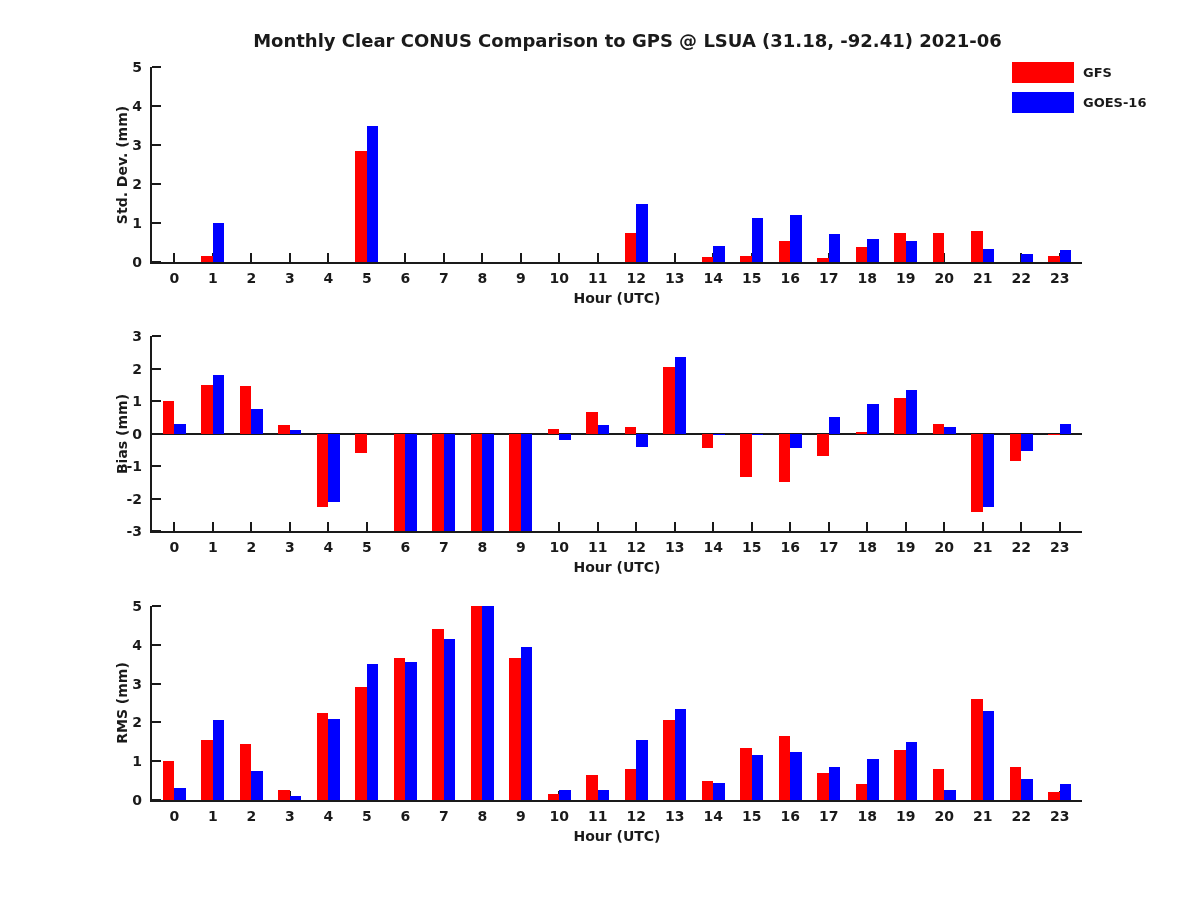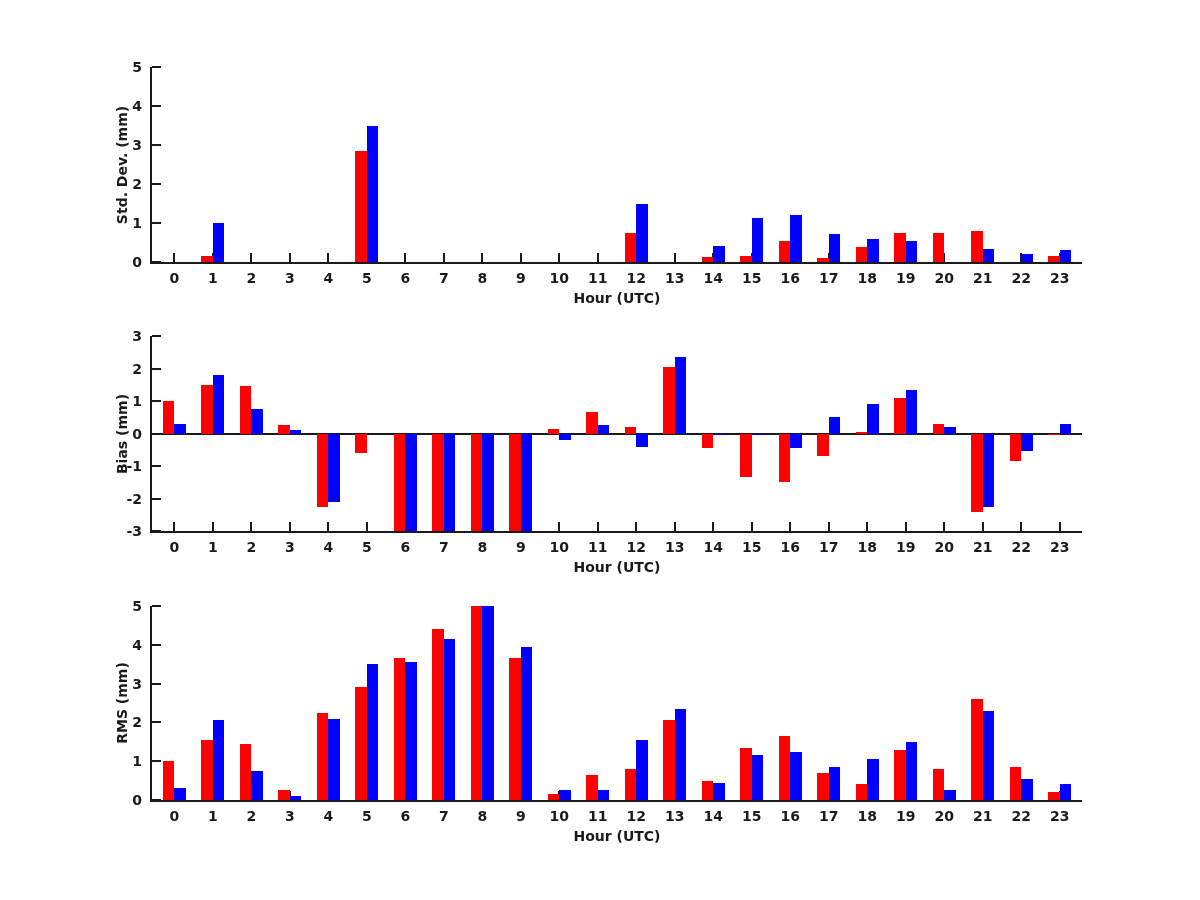--- a/index.html
+++ b/index.html
@@ -20,21 +20,32 @@
   .zeroline{position:absolute;left:0;width:100%;height:2px;background:#1a1a1a;}
   .legend{position:absolute;left:1012px;top:62px;}
   .legend-row{display:flex;align-items:center;height:21px;margin-bottom:9px;}
   .swatch{display:inline-block;width:62px;height:21px;margin-right:9px;}
   .legend-label{font-size:13px;font-weight:bold;white-space:nowrap;}
 </style>
 </head>
 <body>
 
 <div class="fig">
+  <div class="title">Monthly Clear CONUS Comparison to GPS @ LSUA (31.18, -92.41) 2021-06</div>
 
+  <div class="legend">
+    <div class="legend-row">
+      <span class="swatch" style="background: rgb(255, 0, 0);"></span>
+      <span class="legend-label">GFS</span>
+    </div>
+    <div class="legend-row">
+      <span class="swatch" style="background: rgb(0, 0, 255);"></span>
+      <span class="legend-label">GOES-16</span>
+    </div>
+  </div>
 
   <div class="plot" id="plot-0" style="top: 67px; width: 930px; height: 195px;">
       <div class="ytick" style="top: 194px;"></div>
       <div class="yticklabel" style="top: 185px;">0</div>
       <div class="ytick" style="top: 155px;"></div>
       <div class="yticklabel" style="top: 146px;">1</div>
       <div class="ytick" style="top: 116px;"></div>
       <div class="yticklabel" style="top: 107px;">2</div>
       <div class="ytick" style="top: 77px;"></div>
       <div class="yticklabel" style="top: 68px;">3</div>

